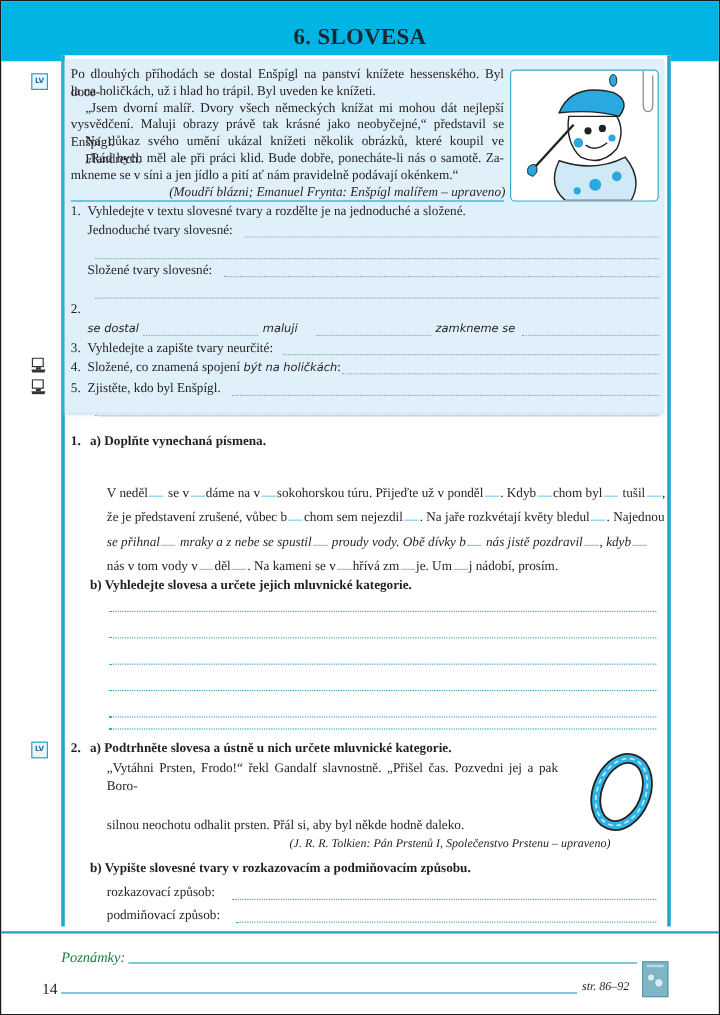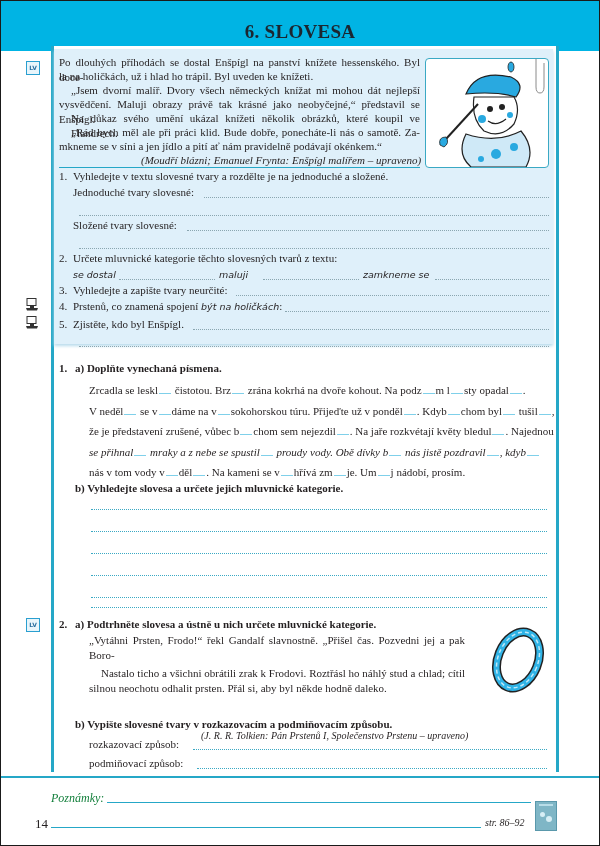--- a/index.html
+++ b/index.html
@@ -75,57 +75,53 @@
   <div class="t" style="left:58px; top:168px;">1.</div>
   <div class="t" style="left:72px; top:168px;">Vyhledejte v textu slovesné tvary a rozdělte je na jednoduché a složené.</div>
   <div class="t" style="left:72px; top:184px;">Jednoduché tvary slovesné:</div>
   <div class="dots gray" style="left:203px; top:196px; width:345px;"></div>
   <div class="dots gray" style="left:78px; top:214px; width:470px;"></div>
   <div class="t" style="left:72px; top:217px;">Složené tvary slovesné:</div>
   <div class="dots gray" style="left:186px; top:229px; width:362px;"></div>
   <div class="dots gray" style="left:78px; top:247px; width:470px;"></div>
 
   <div class="t" style="left:58px; top:250px;">2.</div>
-  <div class="t" style="left:72px; top:250px;">Určete mluvnické kategorie těchto slovesných tvarů z textu:</div>
   <div class="t sans-it" style="left:72px; top:266px;">se dostal</div>
   <div class="dots gray" style="left:118px; top:278px; width:96px;"></div>
   <div class="t sans-it" style="left:218px; top:266px;">maluji</div>
   <div class="dots gray" style="left:262px; top:278px; width:96px;"></div>
   <div class="t sans-it" style="left:362px; top:266px;">zamkneme se</div>
   <div class="dots gray" style="left:434px; top:278px; width:114px;"></div>
 
   <div class="t" style="left:58px; top:282px;">3.</div>
   <div class="t" style="left:72px; top:282px;">Vyhledejte a zapište tvary neurčité:</div>
   <div class="dots gray" style="left:235px; top:294px; width:313px;"></div>
 
   <svg class="pc" style="top:297px;" viewBox="0 0 12 13">
     <rect x="1" y="0.5" width="9" height="7" fill="#fff" stroke="#333" stroke-width="1"></rect>
     <path d="M0 10 L12 10 L11 12.5 L1 12.5 Z" fill="#333"></path>
       <rect x="4" y="8" width="4" height="2" fill="#333"></rect>
   </svg>
   <div class="t" style="left:58px; top:298px;">4.</div>
-  <div class="t" style="left:72px; top:298px;"><span>Prstenů, co znamená spojení </span><span class="sans-it">být na holičkách</span><span>:</span></div>
+  <div class="t" style="left:72px; top:298px;"><span>Složené, co znamená spojení </span><span class="sans-it">být na holičkách</span><span>:</span></div>
   <div class="dots gray" style="left:284px; top:310px; width:264px;"></div>
 
   <svg class="pc" style="top:315px;" viewBox="0 0 12 13">
     <rect x="1" y="0.5" width="9" height="7" fill="#fff" stroke="#333" stroke-width="1"></rect>
     <path d="M0 10 L12 10 L11 12.5 L1 12.5 Z" fill="#333"></path>
       <rect x="4" y="8" width="4" height="2" fill="#333"></rect>
   </svg>
   <div class="t" style="left:58px; top:316px;">5.</div>
   <div class="t" style="left:72px; top:316px;">Zjistěte, kdo byl Enšpígl.</div>
   <div class="dots gray" style="left:192px; top:328px; width:356px;"></div>
   <div class="dots gray" style="left:78px; top:345px; width:470px;"></div>
 
   <div class="t b" style="left:58px; top:360px;">1.</div>
   <div class="t b" style="left:74px; top:360px;">a) Doplňte vynechaná písmena.</div>
 
-  <div class="t" style="left:88px; top:382px;">
-    <span>Zrcadla se leskl</span><span class="blank"></span><span> čistotou. Brz</span><span class="blank"></span><span> zrána kokrhá na dvoře kohout. Na podz</span><span class="blank"></span><span>m l</span><span class="blank"></span><span>sty opadal</span><span class="blank"></span><span>.</span>
-  </div>
   <div class="t" style="left:88px; top:403px;">
     <span>V neděl</span><span class="blank"></span><span> se v</span><span class="blank"></span><span>dáme na v</span><span class="blank"></span><span>sokohorskou túru. Přijeďte už v ponděl</span><span class="blank"></span><span>. Kdyb</span><span class="blank"></span><span>chom byl</span><span class="blank"></span><span> tušil</span><span class="blank"></span><span>,</span>
   </div>
   <div class="t" style="left:88px; top:423px;">
     <span>že je představení zrušené, vůbec b</span><span class="blank"></span><span>chom sem nejezdil</span><span class="blank"></span><span>. Na jaře rozkvétají květy bledul</span><span class="blank"></span><span>. Najednou</span>
   </div>
   <div class="t" style="left:88px; top:444px;font-style:italic;">
     <span>se přihnal</span><span class="blank"></span><span> mraky a z nebe se spustil</span><span class="blank"></span><span> proudy vody. Obě dívky b</span><span class="blank"></span><span> nás jistě pozdravil</span><span class="blank"></span><span>, kdyb</span><span class="blank"></span>
   </div>
   <div class="t" style="left:88px; top:464px;">
@@ -137,23 +133,22 @@
   <div class="dots" style="left:90px; top:530px; width:456px;"></div>
   <div class="dots" style="left:90px; top:552px; width:456px;"></div>
   <div class="dots" style="left:90px; top:574px; width:456px;"></div>
   <div class="dots" style="left:90px; top:596px; width:456px;"></div>
   <div class="dots" style="left:90px; top:606px; width:456px;"></div>
 
   <div class="lv" style="top:617px;">LV</div>
   <div class="t b" style="left:58px; top:616px;">2.</div>
   <div class="t b" style="left:74px; top:616px;">a) Podtrhněte slovesa a ústně u nich určete mluvnické kategorie.</div>
   <div class="t j" style="left:88px; top:632px; width:376px;">„Vytáhni Prsten, Frodo!“ řekl Gandalf slavnostně. „Přišel čas. Pozvedni jej a pak Boro-</div>
-  <div class="t j" style="left:100px; top:665px; width:364px;">Nastalo ticho a všichni obrátili zrak k Frodovi. Roztřásl ho náhlý stud a chlad; cítil</div>
   <div class="t" style="left:88px; top:680px;">silnou neochotu odhalit prsten. Přál si, aby byl někde hodně daleko.</div>
-  <div class="t it" style="left:200px; top:695px; width:348px; text-align:left; font-size:10px;margin-top:32px;">(J. R. R. Tolkien: Pán Prstenů I, Společenstvo Prstenu – upraveno)</div>
+  <div class="t it" style="left:200px; top:695px; width:348px; text-align:center; font-size:10px;">(J. R. R. Tolkien: Pán Prstenů I, Společenstvo Prstenu – upraveno)</div>
 
   <svg style="position:absolute; left:488px; top:626px;" width="58" height="66" viewBox="0 0 58 66">
     <ellipse cx="29" cy="33" rx="20" ry="29" transform="rotate(22 29 33)" fill="none" stroke="#222" stroke-width="9"></ellipse>
     <ellipse cx="29" cy="33" rx="20" ry="29" transform="rotate(22 29 33)" fill="none" stroke="#2fb3e6" stroke-width="6"></ellipse>
     <ellipse cx="29" cy="33" rx="20" ry="29" transform="rotate(22 29 33)" fill="none" stroke="#bfe8f7" stroke-width="1.5" stroke-dasharray="4 3"></ellipse>
   </svg>
 
   <div class="t b" style="left:74px; top:716px;">b) Vypište slovesné tvary v rozkazovacím a podmiňovacím způsobu.</div>
   <div class="t" style="left:88px; top:736px;">rozkazovací způsob:</div>
   <div class="dots" style="left:192px; top:748px; width:354px;"></div>

